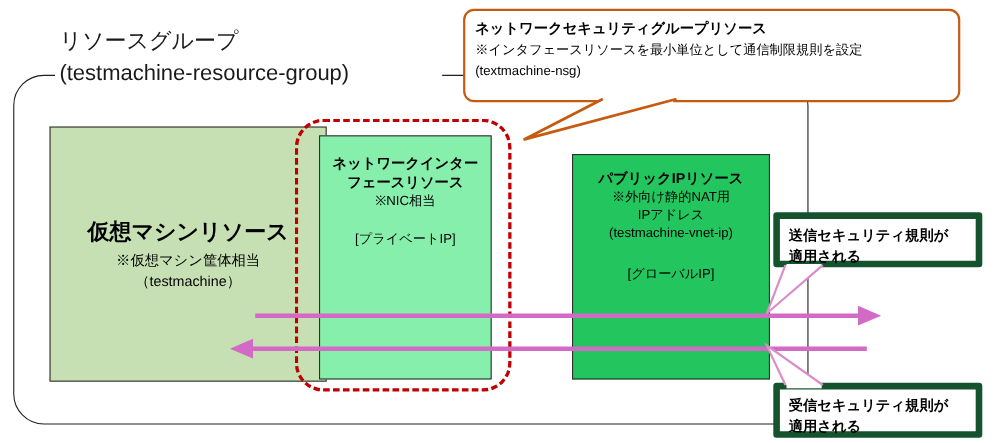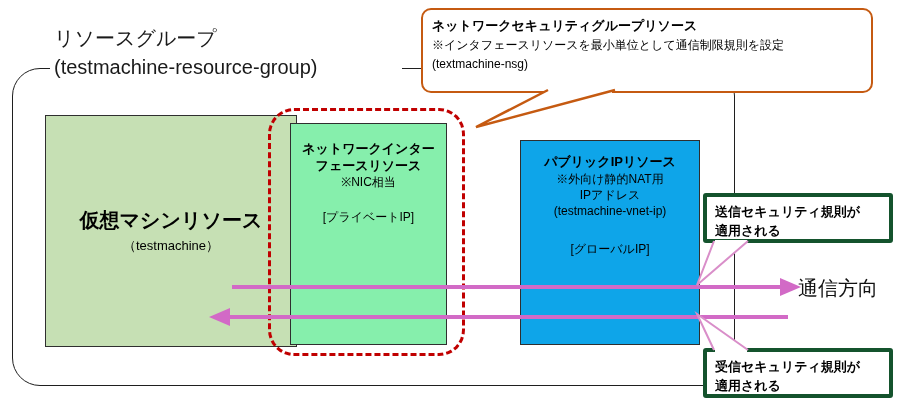--- a/index.html
+++ b/index.html
@@ -41,38 +41,38 @@
     position:absolute;left:290px;top:123px;width:157px;height:222px;
     background:#86efac;border:1px solid #2f2f2f;box-sizing:border-box;
     text-align:center;padding-top:16px;
   }
   .nic-title{font-size:13px;font-weight:bold;line-height:17px;}
   .nic-sub{font-size:12px;line-height:17px;}
   .nic-ip{font-size:12px;line-height:16px;margin-top:18px;}
   
   .pip-box{
     position:absolute;left:520px;top:140px;width:180px;height:205px;
-    background:#0ea5e9;border:1px solid #2f2f2f;box-sizing:border-box;
+    background:#22c55e;border:1px solid #2f2f2f;box-sizing:border-box;
     text-align:center;padding-top:12px;
   }
   .pip-title{font-size:13px;font-weight:bold;line-height:18px;}
   .pip-sub{font-size:12px;line-height:16px;}
   .pip-ip{font-size:12px;line-height:16px;margin-top:22px;}
   
   .nsg-callout{
     position:absolute;left:421px;top:8px;width:452px;height:85px;
     background:#ffffff;border:2.5px solid #c55a11;border-radius:10px;
     box-sizing:border-box;padding:6px 9px;
   }
   .nsg-title{font-size:13px;font-weight:bold;line-height:20px;}
   .nsg-sub{font-size:12px;line-height:19px;}
   
   .rule-callout{
     position:absolute;left:703px;width:190px;height:50px;
-    background:#ffffff;border:4px solid #14532d;border-radius:3px;
+    background:#ffffff;border:6px solid #14532d;border-radius:3px;
     box-sizing:border-box;padding:5px 8px;
     font-size:13px;font-weight:bold;line-height:19px;
   }
   .rule-outbound{top:193px;}
   .rule-inbound{top:348px;}
   
   .direction-label{
     position:absolute;left:798px;top:276px;
     font-size:20px;line-height:24px;color:#111;
   }
@@ -89,20 +89,21 @@
 
   <div class="outer-box"></div>
 
   <div class="rg-title">
     <div>リソースグループ</div>
     <div>(testmachine-resource-group)</div>
   </div>
 
   <div class="vm-box">
     <div class="vm-title">仮想マシンリソース</div>
+    <div class="vm-sub">※仮想マシン筐体相当</div>
     <div class="vm-sub">（testmachine）</div>
   </div>
 
   <div class="dashed-outline"></div>
 
   <div class="nic-box">
     <div class="nic-title">ネットワークインター</div>
     <div class="nic-title">フェースリソース</div>
     <div class="nic-sub">※NIC相当</div>
     <div class="nic-ip">[プライベートIP]</div>
@@ -125,21 +126,20 @@
   <div class="rule-callout rule-outbound">
     <div>送信セキュリティ規則が</div>
     <div>適用される</div>
   </div>
 
   <div class="rule-callout rule-inbound">
     <div>受信セキュリティ規則が</div>
     <div>適用される</div>
   </div>
 
-  <div class="direction-label">通信方向</div>
 
   <svg class="overlay" width="909" height="403" viewBox="0 0 909 403" xmlns="http://www.w3.org/2000/svg">
 
     <rect x="550" y="89" width="62" height="5" fill="#ffffff"></rect>
     <path d="M 548 90 L 476 127 L 615 90" fill="#ffffff" stroke="#c55a11" stroke-width="2.5"></path>
 
     <line x1="232" y1="287" x2="780" y2="287" stroke="#d26ac6" stroke-width="4"></line>
     <polygon points="780,278 801,287 780,296" fill="#d26ac6"></polygon>
 
     <line x1="788" y1="317" x2="230" y2="317" stroke="#d26ac6" stroke-width="4"></line>

